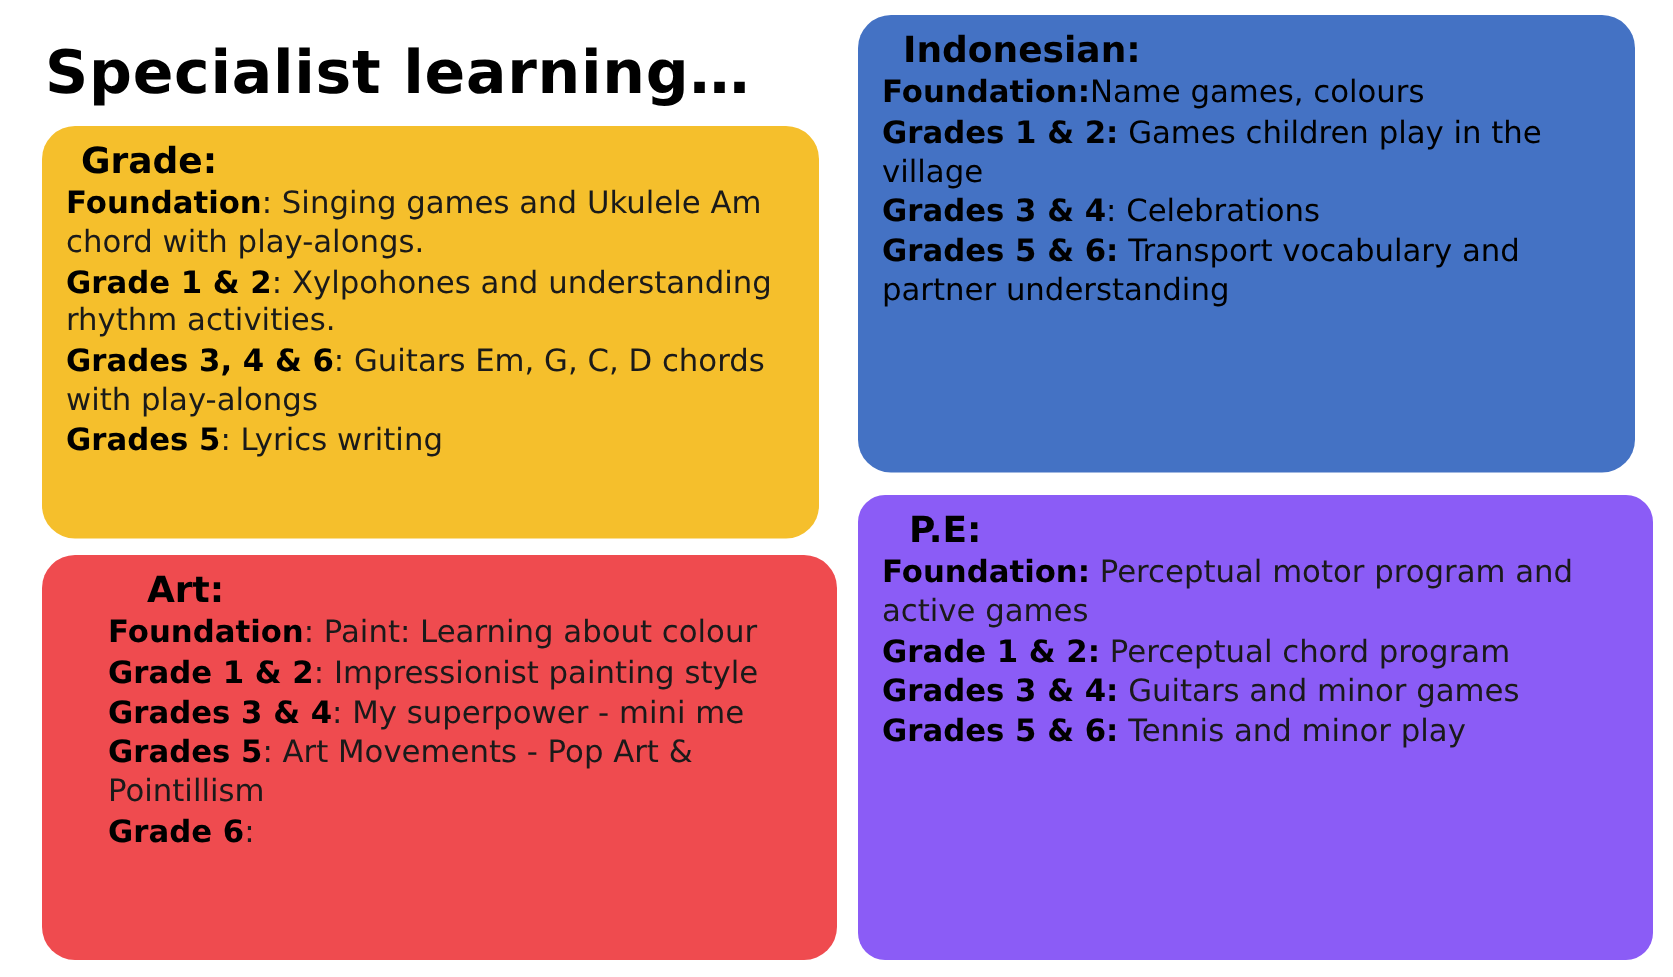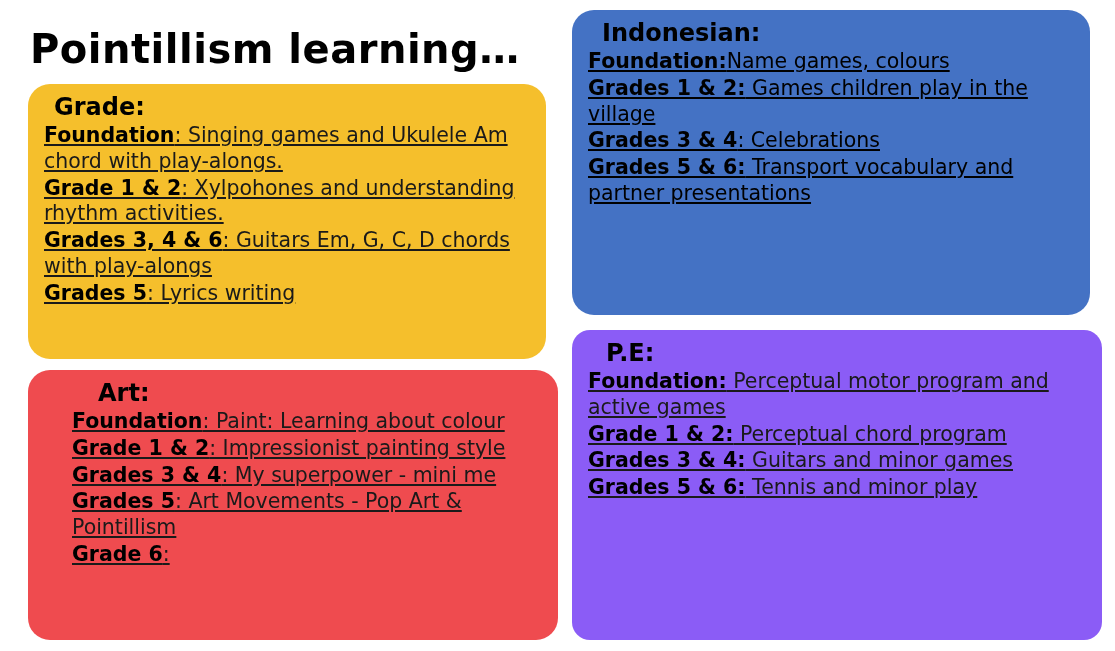--- a/index.html
+++ b/index.html
@@ -41,21 +41,20 @@
     font-weight: bold;
     color: #000000;
     line-height: 1.12;
     margin: 0 0 2px 10px;
   }
   .entry {
     font-size: 20.5px;
     color: #1a1a1a;
     line-height: 1.26;
     margin: 0 0 1px 0;
-    text-decoration: underline;
   }
   .entry .lbl {
     font-weight: bold;
     color: #000000;
   }
   
   #card-music {
     left: 28px;
     top: 84px;
     width: 518px;
@@ -94,21 +93,21 @@
   #card-art .card-title { margin-left: 26px; }
   #card-indonesian .card-title { margin-left: 14px; }
   #card-pe .card-title { margin-left: 18px; }
   #card-music .card-title { margin-left: 10px; }
 </style>
 </head>
 <body>
 
 <div class="page">
 
-  <div class="page-title">Pointillism learning…</div>
+  <div class="page-title">Specialist learning…</div>
 
   <div class="card" id="card-music" style="background: rgb(245, 191, 44);">
     <div class="card-title">Grade:</div>
     <div class="entry"><span class="lbl">Foundation</span><span>: Singing games and Ukulele Am chord with play-alongs.</span></div>
     <div class="entry"><span class="lbl">Grade 1 &amp; 2</span><span>: Xylpohones and understanding rhythm activities.</span></div>
     <div class="entry"><span class="lbl">Grades 3, 4 &amp; 6</span><span>: Guitars Em, G, C, D chords with play-alongs</span></div>
     <div class="entry"><span class="lbl">Grades 5</span><span>:  Lyrics writing</span></div>
   </div>
 
   <div class="card" id="card-art" style="background: rgb(239, 75, 79); padding-left: 44px;">
@@ -118,21 +117,21 @@
     <div class="entry"><span class="lbl">Grades 3 &amp; 4</span><span>: My superpower - mini me</span></div>
     <div class="entry"><span class="lbl">Grades 5</span><span>:  Art Movements - Pop Art &amp; Pointillism</span></div>
     <div class="entry"><span class="lbl">Grade 6</span><span>:</span></div>
   </div>
 
   <div class="card" id="card-indonesian" style="background: rgb(68, 114, 196);">
     <div class="card-title">Indonesian:</div>
     <div class="entry"><span class="lbl">Foundation:</span><span>Name games, colours</span></div>
     <div class="entry"><span class="lbl">Grades 1 &amp; 2:</span><span>  Games children play in the village</span></div>
     <div class="entry"><span class="lbl">Grades 3 &amp; 4</span><span>: Celebrations</span></div>
-    <div class="entry"><span class="lbl">Grades 5 &amp; 6:</span><span>  Transport vocabulary and partner presentations</span></div>
+    <div class="entry"><span class="lbl">Grades 5 &amp; 6:</span><span>  Transport vocabulary and partner understanding</span></div>
   </div>
 
   <div class="card" id="card-pe" style="background: #8b5cf6; border-radius: 18px;">
     <div class="card-title">P.E:</div>
     <div class="entry"><span class="lbl">Foundation:</span><span>  Perceptual motor program and active games</span></div>
     <div class="entry"><span class="lbl">Grade 1 &amp; 2:</span><span> Perceptual chord program</span></div>
     <div class="entry"><span class="lbl">Grades 3 &amp; 4:</span><span> Guitars and minor games</span></div>
     <div class="entry"><span class="lbl">Grades 5 &amp; 6:</span><span>  Tennis and minor play</span></div>
   </div>
 

